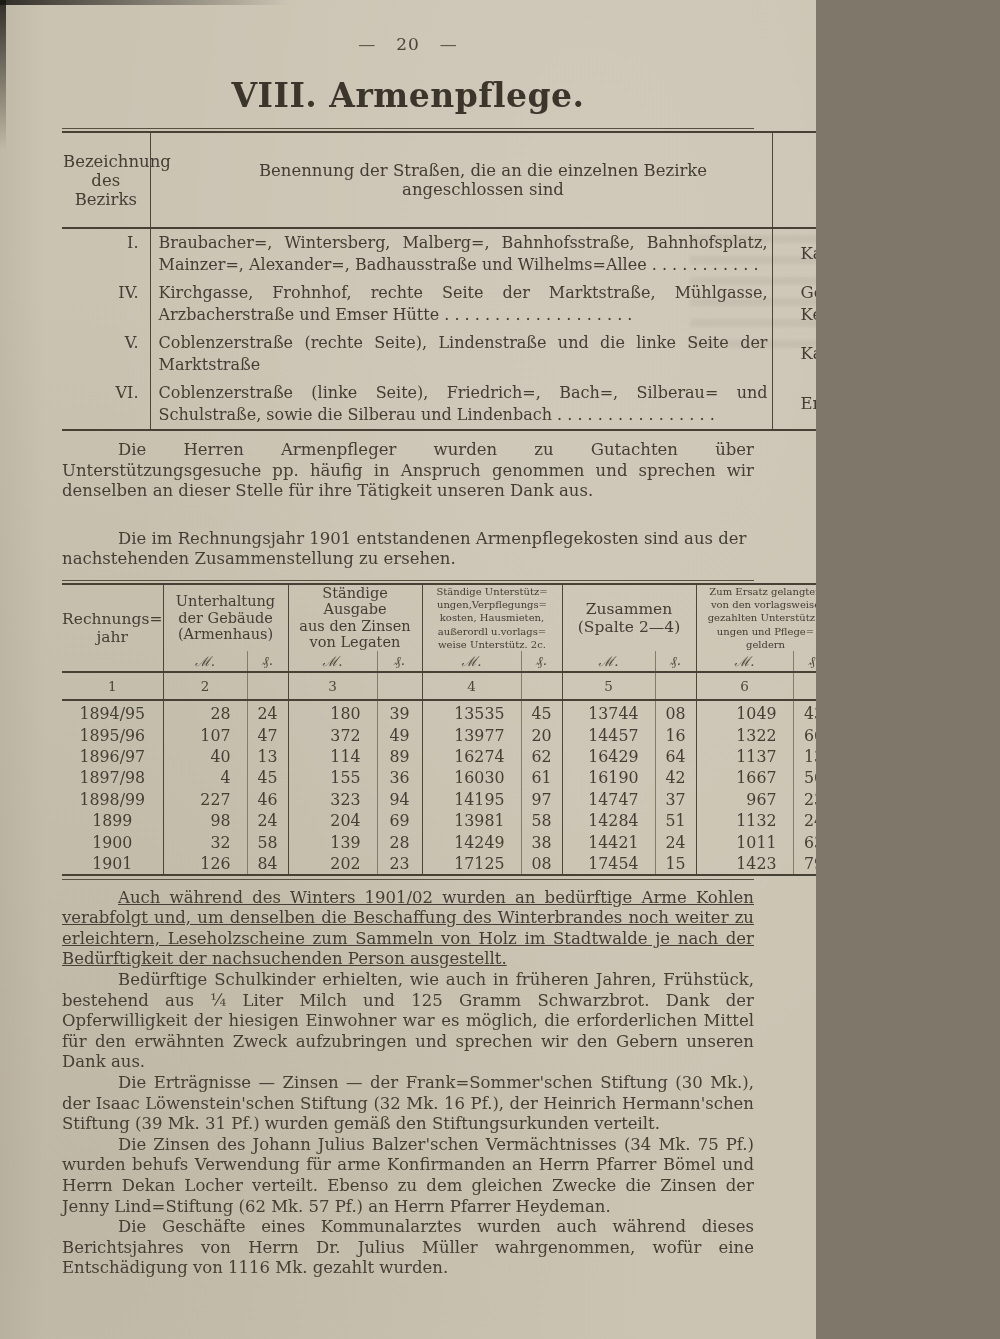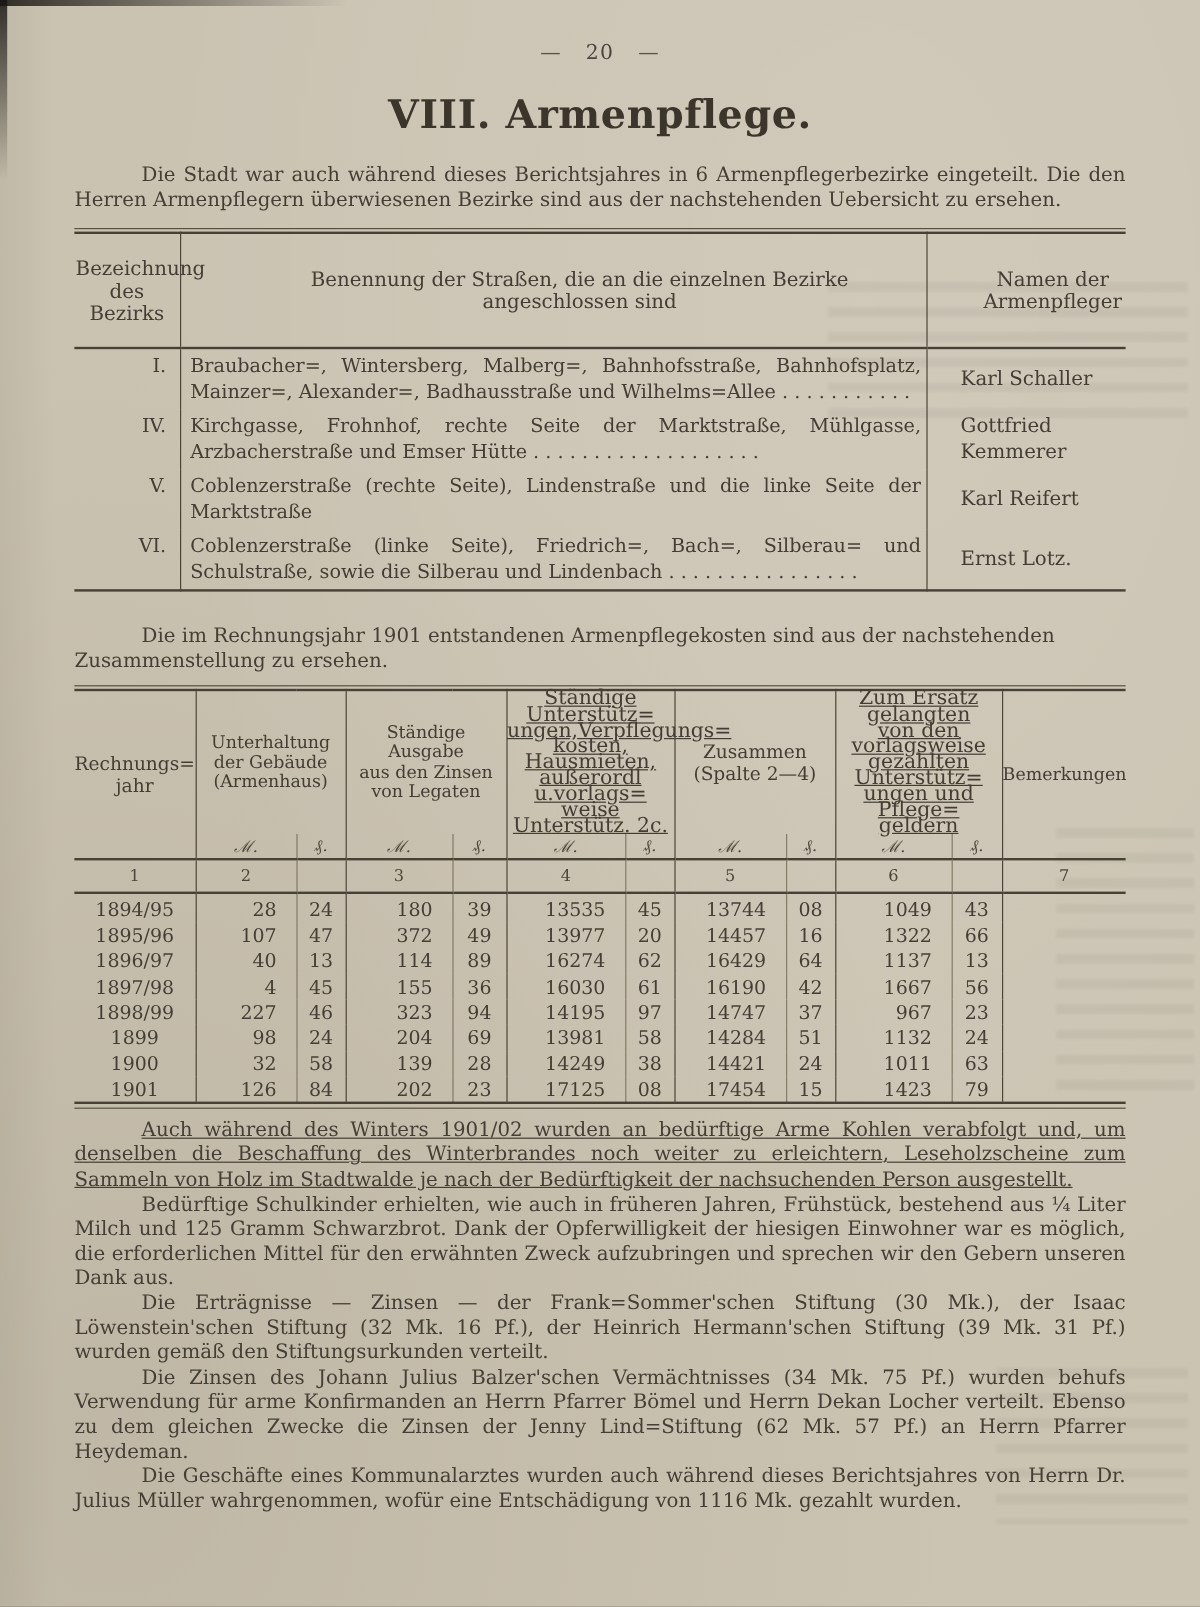--- a/index.html
+++ b/index.html
@@ -5,21 +5,21 @@
   html,body{margin:0;padding:0;}
   body{
     width:1000px;height:1339px;
     background:#7e776a;
     font-family:"DejaVu Serif","Liberation Serif",serif;
     color:#433d33;
     -webkit-font-smoothing:antialiased;
   }
   .page{
     position:relative;
-    width:1000px;height:1339px;
+    width:816px;height:1339px;
     overflow:hidden;
     background:
       radial-gradient(ellipse at 72% 18%, rgba(255,255,255,0.09), transparent 60%),
       radial-gradient(ellipse at 10% 90%, rgba(92,82,62,0.10), transparent 55%),
       linear-gradient(90deg,#c1b9a7 0px,#cbc3b2 45px,#ccc4b3 100%);
   }
   .edge-top{position:absolute;top:0;left:0;width:290px;height:5px;
     background:linear-gradient(90deg,rgba(24,22,18,.85),rgba(24,22,18,0));}
   .edge-left{position:absolute;top:0;left:0;width:6px;height:150px;
     background:linear-gradient(180deg,rgba(24,22,18,.85),rgba(24,22,18,0));}
@@ -67,21 +67,21 @@
   .districts td.streets{padding:3px 4px 3px 8px;text-align:justify;}
   .districts td.name{padding-left:28px;font-size:16.5px;}
   .pre{white-space:pre-line;}
 
   
   table.costs{border-top:2.6px solid #464134;border-bottom:2.2px solid #464134;}
   .costs th{font-weight:400;vertical-align:middle;text-align:center;padding:0;}
   .costs .gb{border-left:1.4px solid #4c4638;}     
   .costs .lb{border-left:1px solid #847b68;}       
   .costs tr.h1 th{height:64px;font-size:14.5px;line-height:16.5px;}
-  .costs tr.h1 th.sm{font-size:17px;line-height:13.2px;text-decoration:underline;}
+  .costs tr.h1 th.sm{font-size:10px;line-height:13.2px;}
   .costs tr.h1 th.med{font-size:15.5px;line-height:18px;}
   .costs tr.h2 th{height:20px;font-size:13.5px;font-style:italic;color:#4c463a;}
   .costs tr.hnum td{
     height:24px;border-top:2.2px solid #464134;border-bottom:2.2px solid #464134;
     font-size:13.5px;text-align:center;color:#4c463a;
   }
   .costs tbody td{height:19.4px;font-size:15.8px;color:#443e34;}
   .costs tbody td.year{text-align:center;}
   .costs tbody td.m{text-align:right;padding-right:16px;}
   .costs tbody td.p{text-align:center;}
@@ -98,21 +98,20 @@
   <div class="ghost g3"></div>
 
   <div class="content">
 
     <div class="pageno">
       <span class="dash">—</span><span>20</span><span class="dash">—</span>
     </div>
 
     <h1 class="title">VIII. Armenpflege.</h1>
 
-    <p class="body intro">Die Stadt war auch während dieses Berichtsjahres in 6 Armenpflegerbezirke eingeteilt. Die den Herren Armenpflegern überwiesenen Bezirke sind aus der nachstehenden Uebersicht zu ersehen.</p>
 
     <div class="dbl-top twrap">
       <table class="districts">
         <colgroup>
             <col style="width:88px">
             <col style="width:622px">
             <col style="width:166px">
           </colgroup>
         <thead>
           <tr>
@@ -142,20 +141,21 @@
           </tr>
           <tr>
             <td class="dist">VI.</td>
             <td class="streets vline">Coblenzerstraße (linke Seite), Friedrich=, Bach=, Silberau= und Schulstraße, sowie die Silberau und Lindenbach .  .  .  .  .  .  .  .  .  .  .  .  .  .  .  .</td>
             <td class="name vline">Ernst Lotz.</td>
           </tr>
         </tbody>
       </table>
     </div>
 
+    <p class="body thanks">Die Herren Armenpfleger wurden zu Gutachten über Unterstützungsgesuche pp. häufig in Anspruch genommen und sprechen wir denselben an dieser Stelle für ihre Tätigkeit unseren Dank aus.</p>
     <p class="body costsintro">Die im Rechnungsjahr 1901 entstandenen Armenpflegekosten sind aus der nachstehenden Zusammenstellung zu ersehen.</p>
 
     <div class="dbl-top dbl-bot twrap" style="margin-top:10px;">
       <table class="costs">
         <colgroup>
           <col style="width:101px">
             <col style="width:84px">
             <col style="width:41px">
           <col style="width:89px">
             <col style="width:45px">

